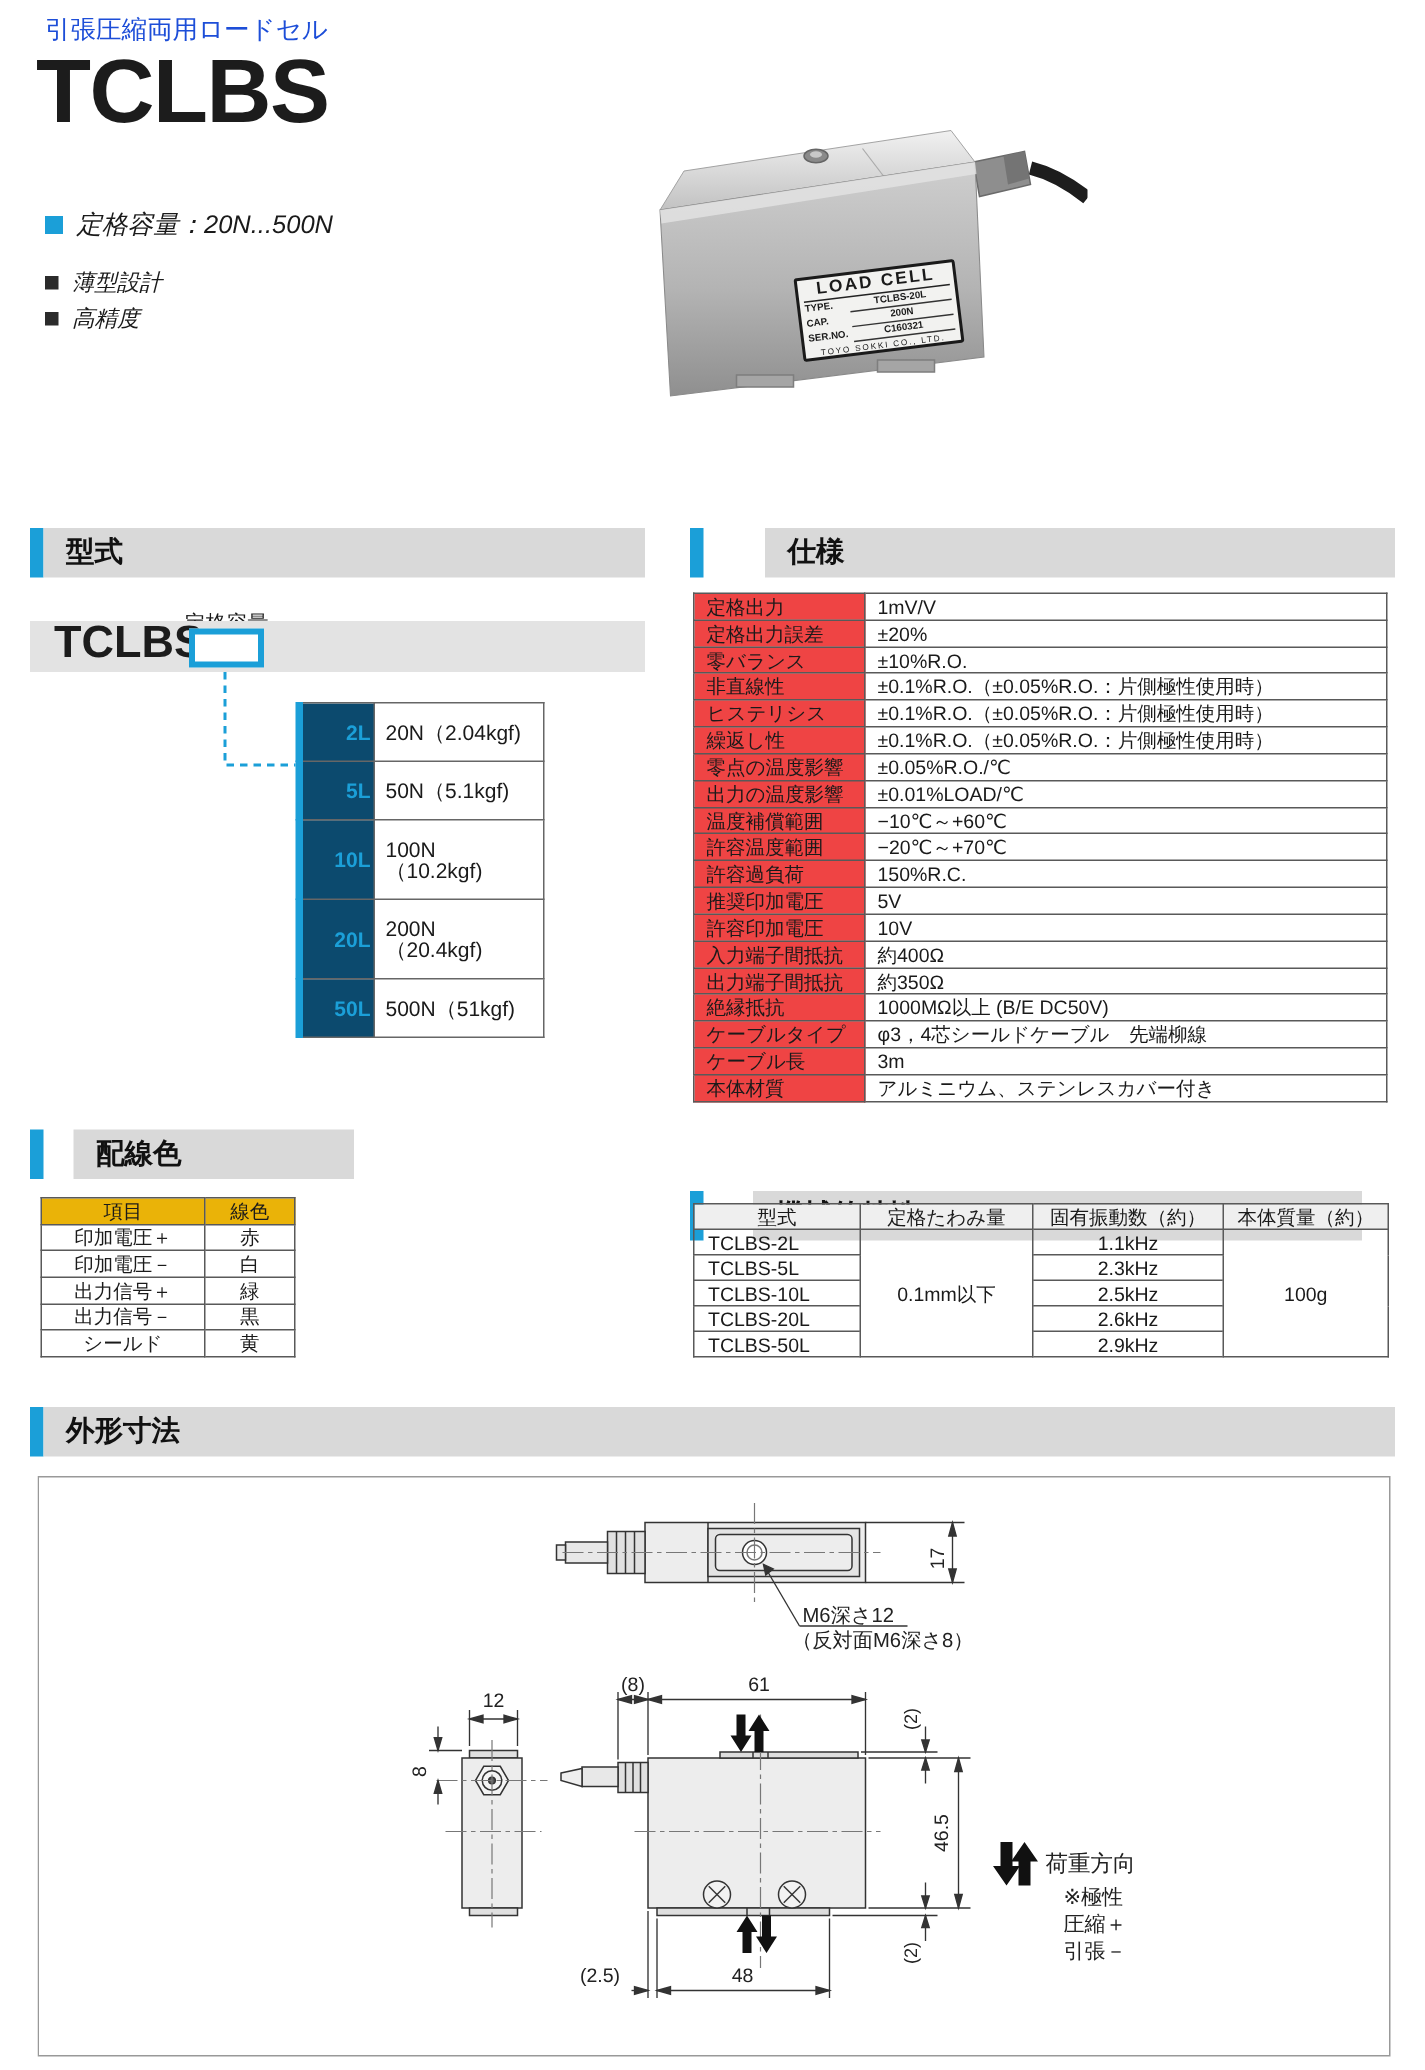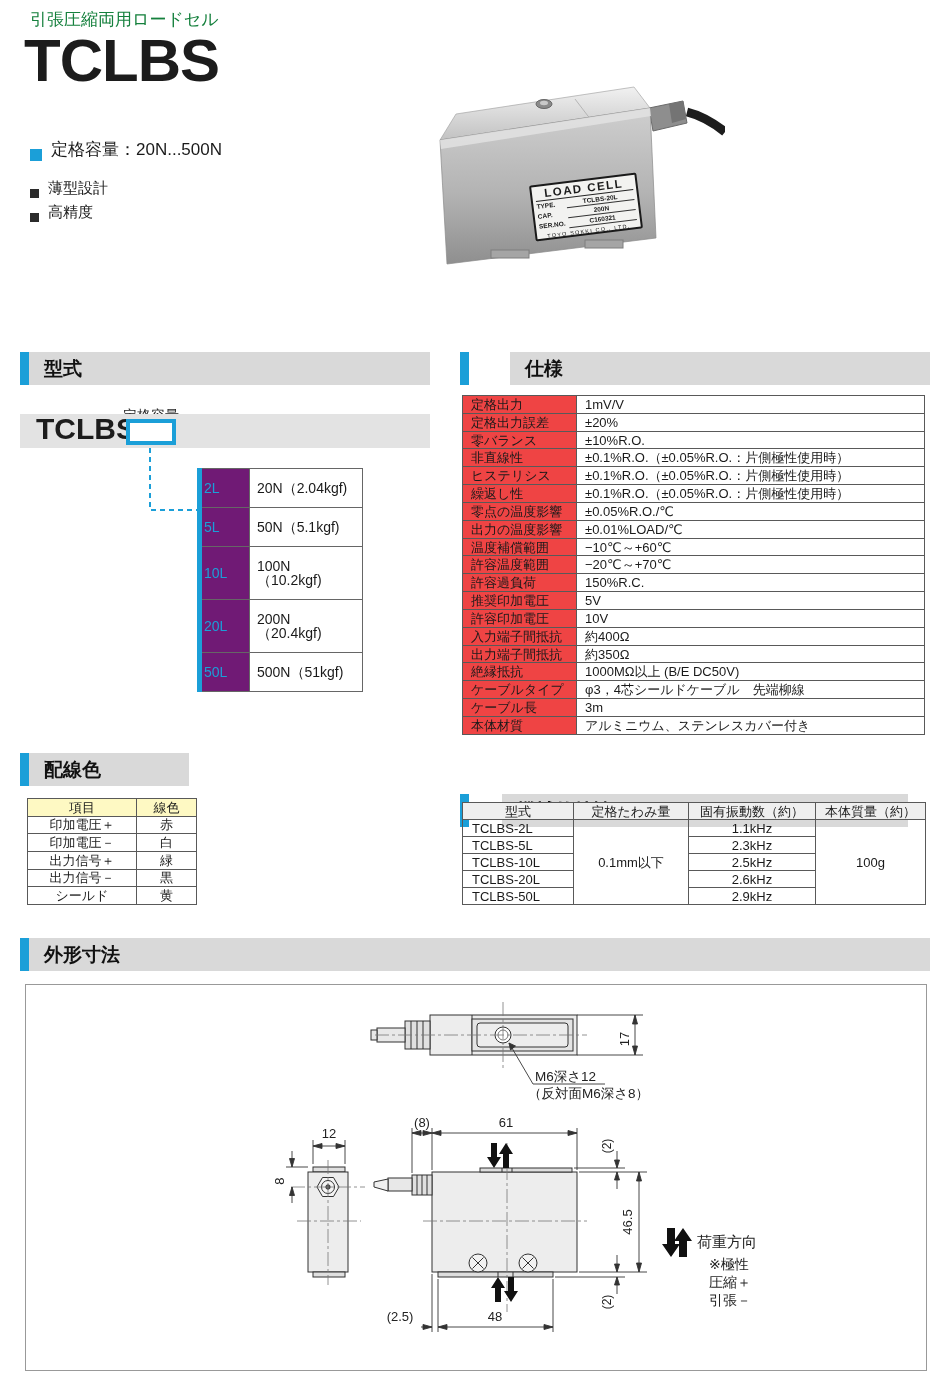--- a/index.html
+++ b/index.html
@@ -2,23 +2,23 @@
 <html style="--accent: #1b9fd8; --header_bar: #d9d9d9; --table_border: #595959; --label_bg: #efefef;"><head>
 <meta charset="utf-8">
 <style>
   html,body{margin:0;padding:0;}
   body{
     width:950px;height:1380px;position:relative;background:#fff;
     font-family:"Liberation Sans","DejaVu Sans",sans-serif;color:#1a1a1a;
     overflow:hidden;
   }
   
-  .subtitle{position:absolute;left:30px;top:8px;font-size:17px;color:#15803d;}
+  .subtitle{position:absolute;left:30px;top:8px;font-size:17px;color:#1d4ed8;}
   .title{position:absolute;left:24px;top:26px;font-size:60px;font-weight:bold;letter-spacing:-1px;color:#1c1c1c;}
-  .feature{position:absolute;left:30px;display:flex;align-items:flex-end;}
+  .feature{position:absolute;left:30px;display:flex;align-items:center;font-style:italic;}
   .feature .sq{display:inline-block;margin-right:9px;}
   .sq-blue{width:12px;height:12px;background:var(--accent,#1b9fd8);}
   .sq-dark{width:9px;height:9px;background:#2b2b2b;}
   .f1{top:138px;font-size:17px;}
   .f2{top:179px;font-size:15px;}
   .f3{top:203px;font-size:15px;}
   
   .photo{position:absolute;left:425px;top:78px;width:300px;height:192px;background:#fff;}
   .photo svg{position:absolute;left:0;top:0;}
   .plate{
@@ -37,29 +37,29 @@
   .sec .accent{width:9px;background:var(--accent,#1b9fd8);}
   .sec .bar{flex:1;background:#d9d9d9;font-weight:bold;font-size:19px;line-height:33px;padding-left:15px;color:#111;}
   
   .cap-label{position:absolute;left:123px;top:407px;font-size:14px;}
   .model-band{position:absolute;left:20px;top:414px;width:410px;height:34px;background:#e3e3e3;}
   .model-prefix{position:absolute;left:36px;top:412px;font-size:30px;font-weight:bold;color:#1c1c1c;}
   .model-box{position:absolute;left:126px;top:419px;width:42px;height:18px;background:#fff;border:4px solid var(--accent,#1b9fd8);}
   .dash-link{position:absolute;left:140px;top:448px;}
   .model-table{position:absolute;left:197px;top:468px;width:166px;height:84px;border-collapse:collapse;table-layout:fixed;border-left:5px solid var(--accent,#1b9fd8);}
   .model-table td{border:1px solid #666;font-size:14px;padding:12px 7px;line-height:1;}
-  .model-table td.code{width:43px;background:#701a75;color:var(--accent,#1b9fd8);font-weight:normal;text-align:left;padding:0 2px;}
+  .model-table td.code{width:43px;background:#0c4a6e;color:var(--accent,#1b9fd8);font-weight:bold;text-align:right;padding:0 2px;}
   
   .spec-table{position:absolute;left:462px;top:395px;width:463px;height:340px;border-collapse:collapse;table-layout:fixed;}
   .spec-table td{border:1px solid #595959;font-size:13px;padding:0 8px;line-height:1;}
   .spec-table td.lbl{width:97px;background:#ef4444;}
   
   .wire-table{position:absolute;left:27px;top:798px;width:170px;height:107px;border-collapse:collapse;table-layout:fixed;}
   .wire-table td{border:1px solid #595959;font-size:13px;text-align:center;line-height:1;padding:0;}
-  .wire-table td.hd{background:#fef9c3;}
+  .wire-table td.hd{background:#eab308;}
   .wire-table td.item{width:108px;}
   
   .mech-table{position:absolute;left:462px;top:802px;width:463px;height:103px;border-collapse:collapse;table-layout:fixed;}
   .mech-table td{border:1px solid #595959;font-size:13px;text-align:center;line-height:1;padding:0;}
   .mech-table td.hd{background:#efefef;}
   .mech-table td.model{width:111px;text-align:left;padding-left:9px;}
   .mech-table col.c1{width:111px;} .mech-table col.c2{width:115px;}
   .mech-table col.c3{width:127px;} .mech-table col.c4{width:110px;}
   
   .drawing{position:absolute;left:25px;top:980px;}
@@ -133,21 +133,21 @@
 </div>
 
 <div class="sec" style="left:20px;top:352px;width:410px;">
   <div class="accent"></div>
   <div class="bar">型式</div>
 </div>
 <div class="sec" style="left:460px;top:352px;width:470px;gap:41px;">
   <div class="accent"></div>
   <div class="bar">仕様</div>
 </div>
-<div class="sec" style="left:20px;top:753px;width:169px;">
+<div class="sec" style="left:20px;top:753px;width:216px;gap:20px;">
   <div class="accent"></div>
   <div class="bar">配線色</div>
 </div>
 <div class="sec" style="left:460px;top:794px;width:448px;gap:33px;">
   <div class="accent"></div>
   <div class="bar">機械的特性</div>
 </div>
 <div class="sec" style="left:20px;top:938px;width:910px;">
   <div class="accent"></div>
   <div class="bar">外形寸法</div>

